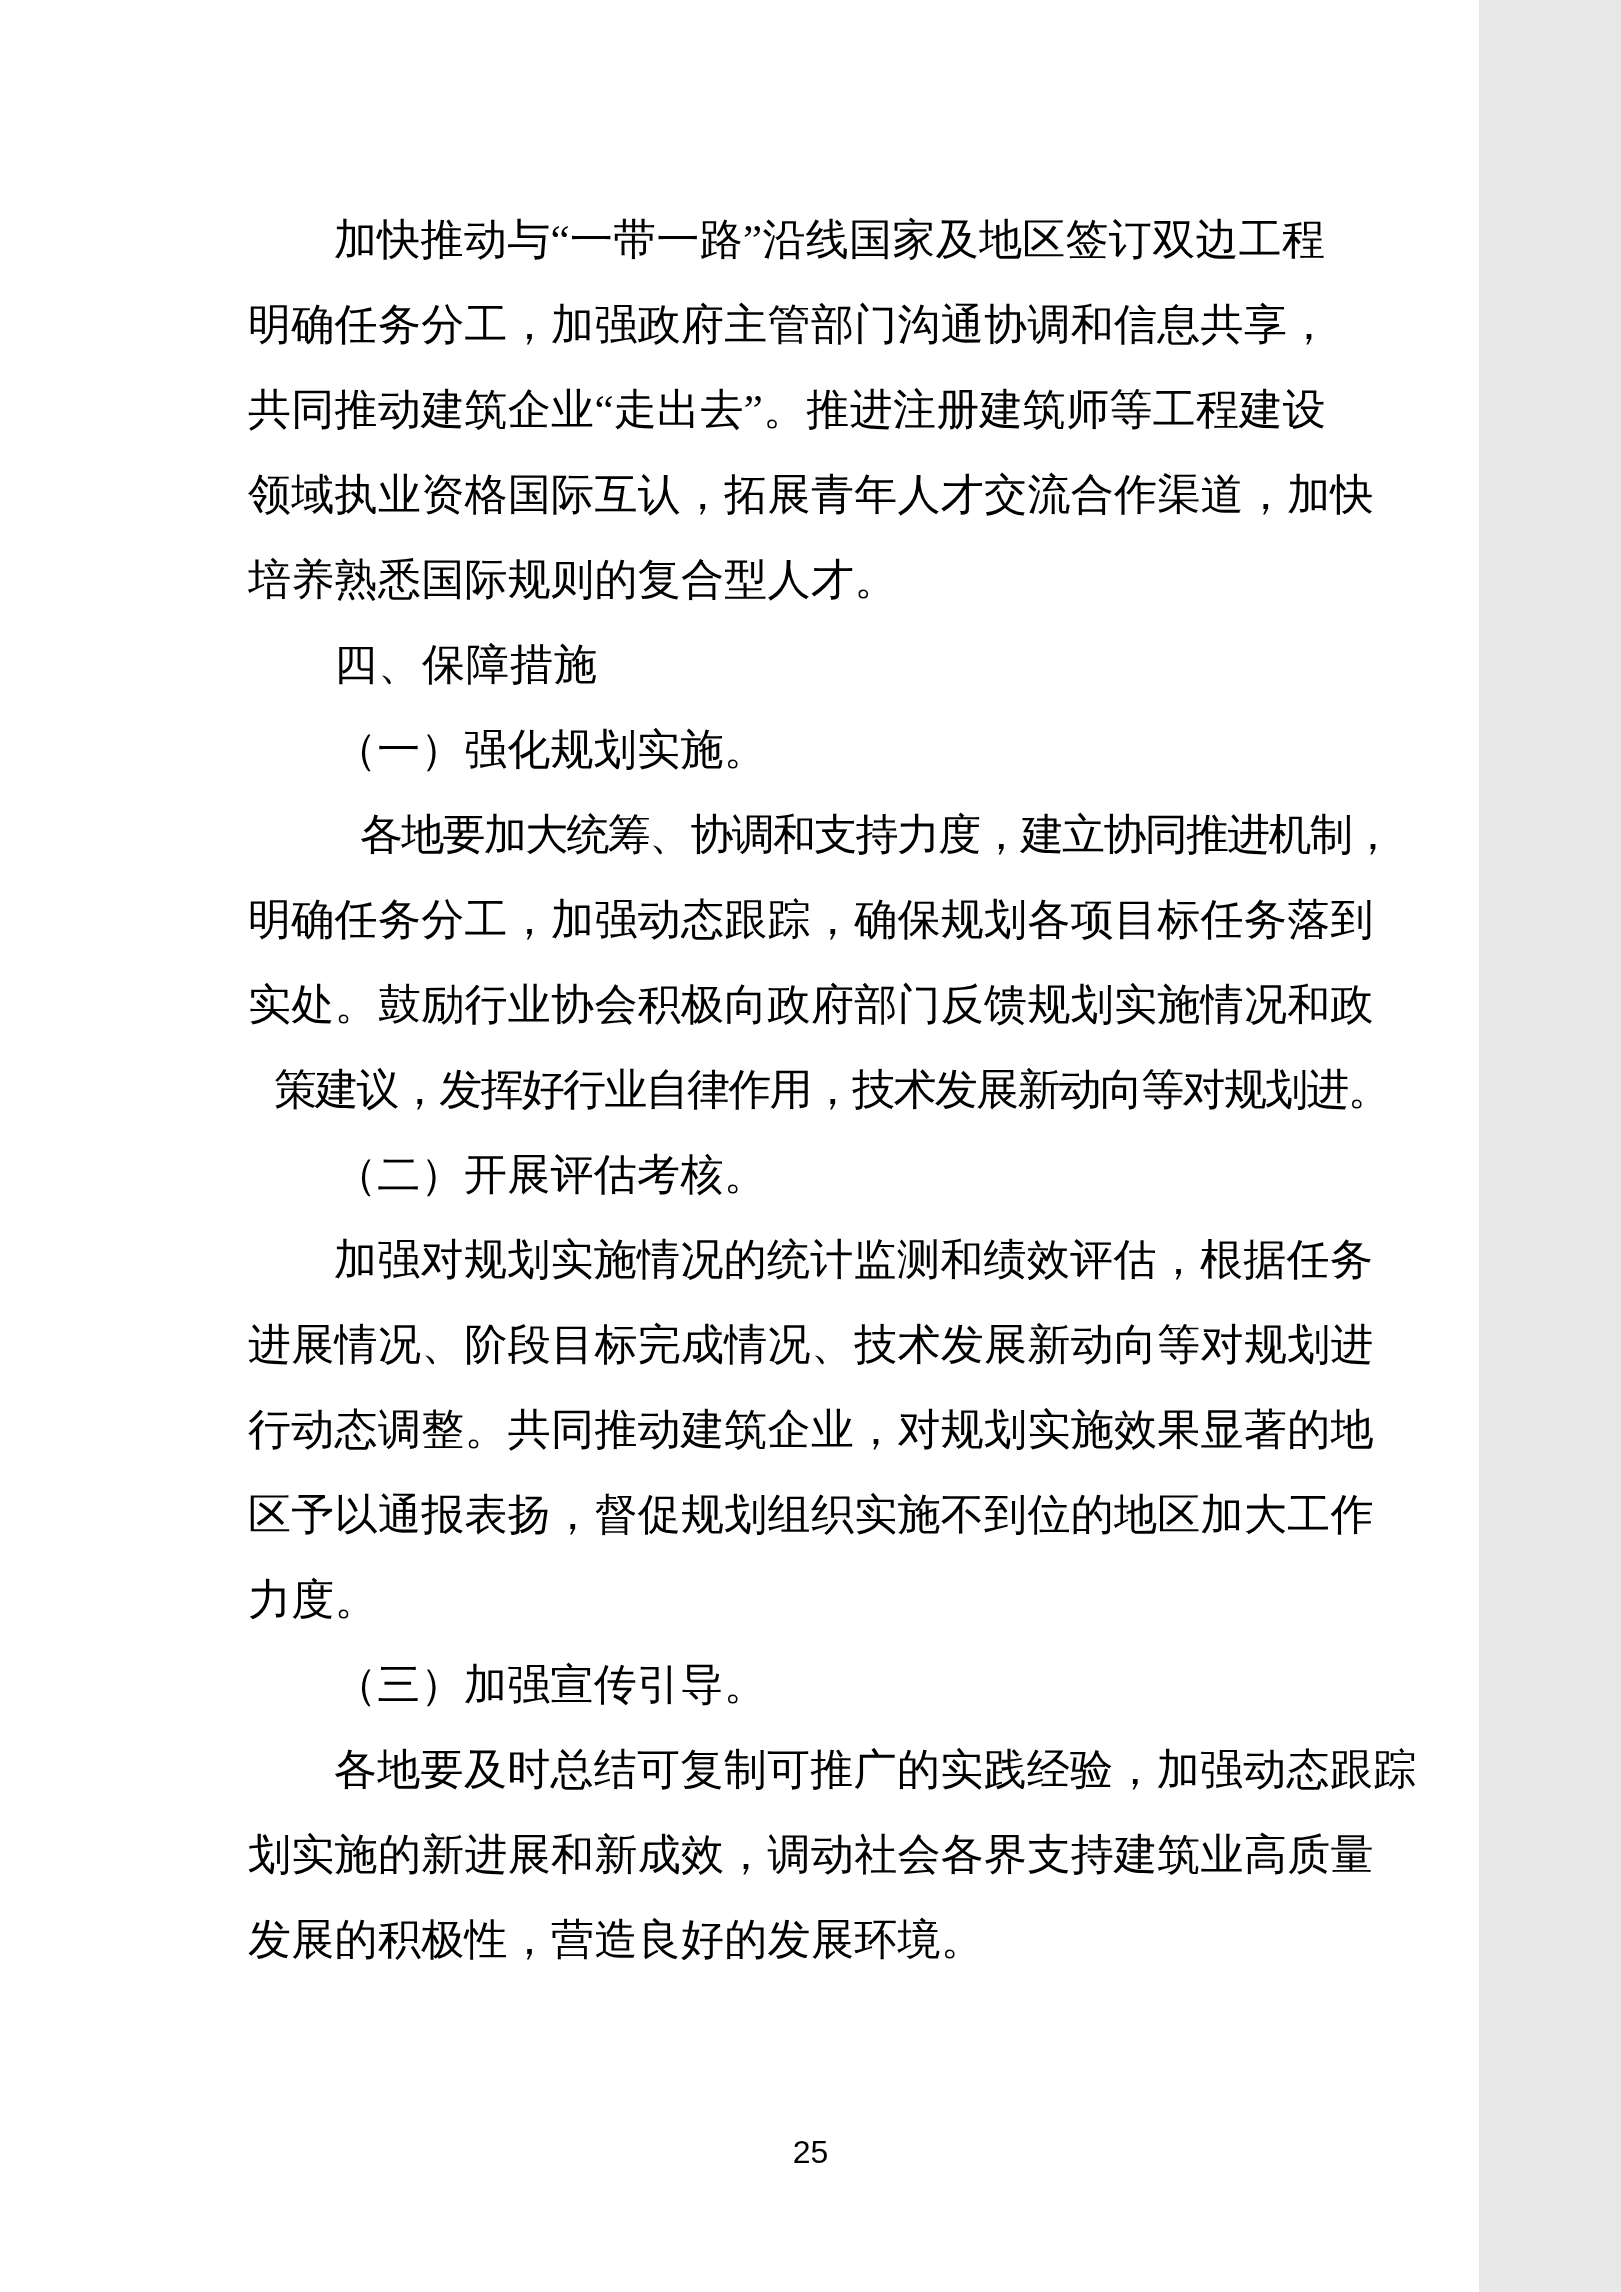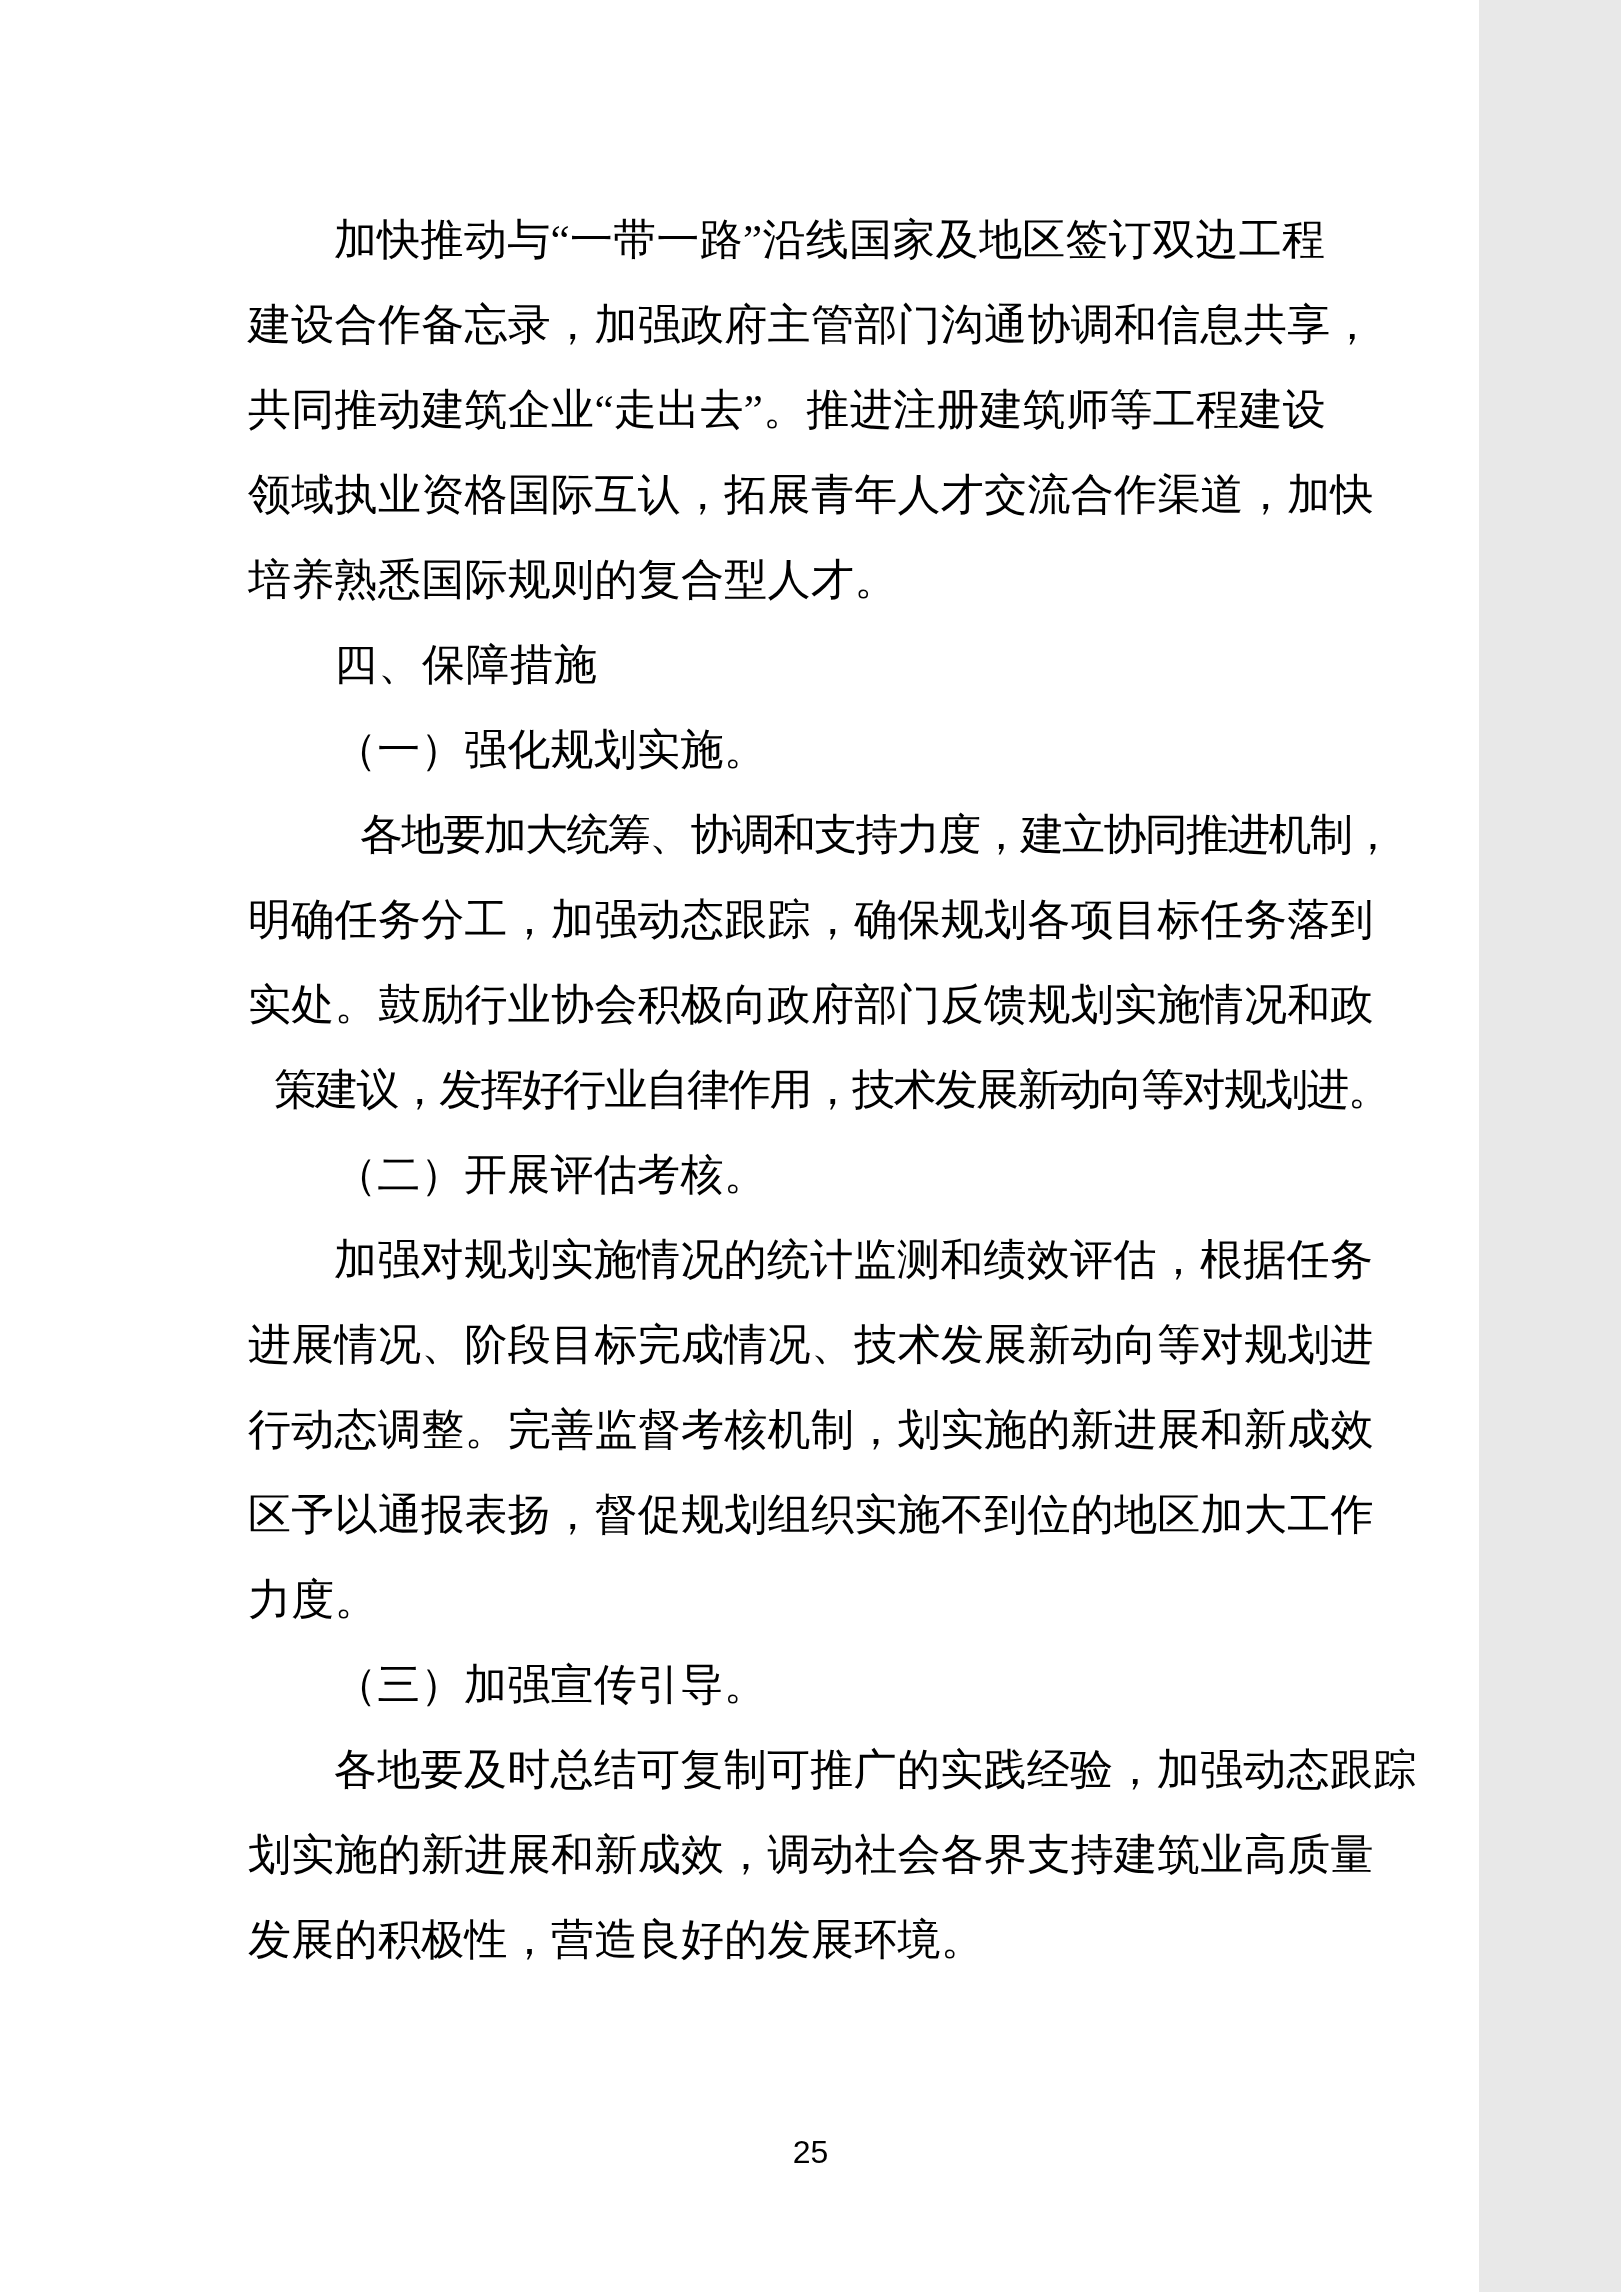--- a/index.html
+++ b/index.html
@@ -53,21 +53,21 @@
   }
 </style>
 </head>
 <body>
 
 <div class="page">
   <div class="content">
 
     <div>
       <div class="line indent">加快推动与“一带一路”沿线国家及地区签订双边工程</div>
-      <div class="line">建设合作备忘录，加强政府主管部门沟通协调和信息共享，</div>
+      <div class="line">明确任务分工，加强政府主管部门沟通协调和信息共享，</div>
       <div class="line">共同推动建筑企业“走出去”。推进注册建筑师等工程建设</div>
       <div class="line">领域执业资格国际互认，拓展青年人才交流合作渠道，加快</div>
       <div class="line">培养熟悉国际规则的复合型人才。</div>
     </div>
 
     <div>
       <div class="line indent h1">四、保障措施</div>
     </div>
 
     <div>
@@ -81,21 +81,21 @@
       <div class="line tight">策建议，发挥好行业自律作用，技术发展新动向等对规划进。</div>
     </div>
 
     <div>
       <div class="line indent sub">（二）开展评估考核。</div>
     </div>
 
     <div>
       <div class="line indent">加强对规划实施情况的统计监测和绩效评估，根据任务</div>
       <div class="line">进展情况、阶段目标完成情况、技术发展新动向等对规划进</div>
-      <div class="line">行动态调整。完善监督考核机制，划实施的新进展和新成效</div>
+      <div class="line">行动态调整。共同推动建筑企业，对规划实施效果显著的地</div>
       <div class="line">区予以通报表扬，督促规划组织实施不到位的地区加大工作</div>
       <div class="line">力度。</div>
     </div>
 
     <div>
       <div class="line indent sub">（三）加强宣传引导。</div>
     </div>
 
     <div>
       <div class="line indent">各地要及时总结可复制可推广的实践经验，加强动态跟踪</div>

